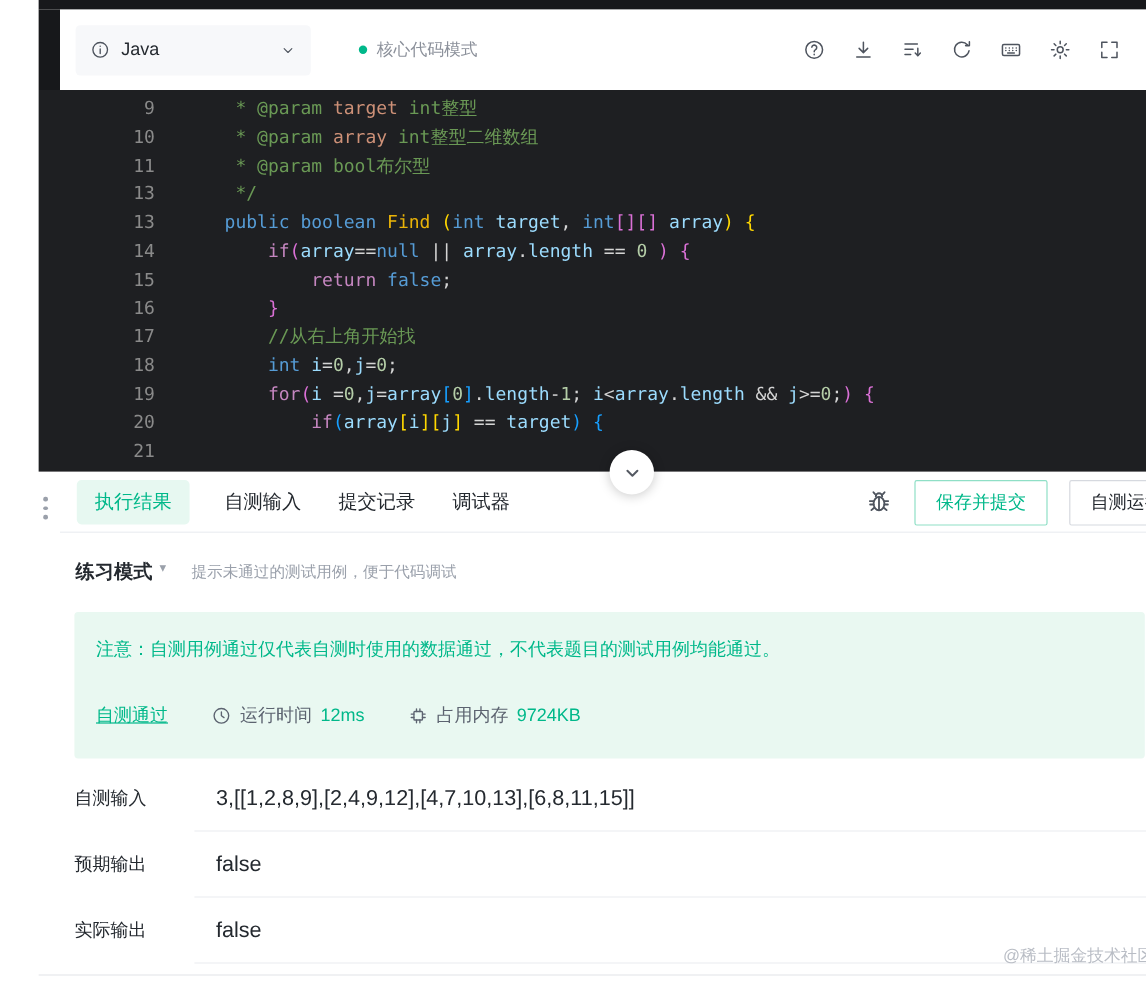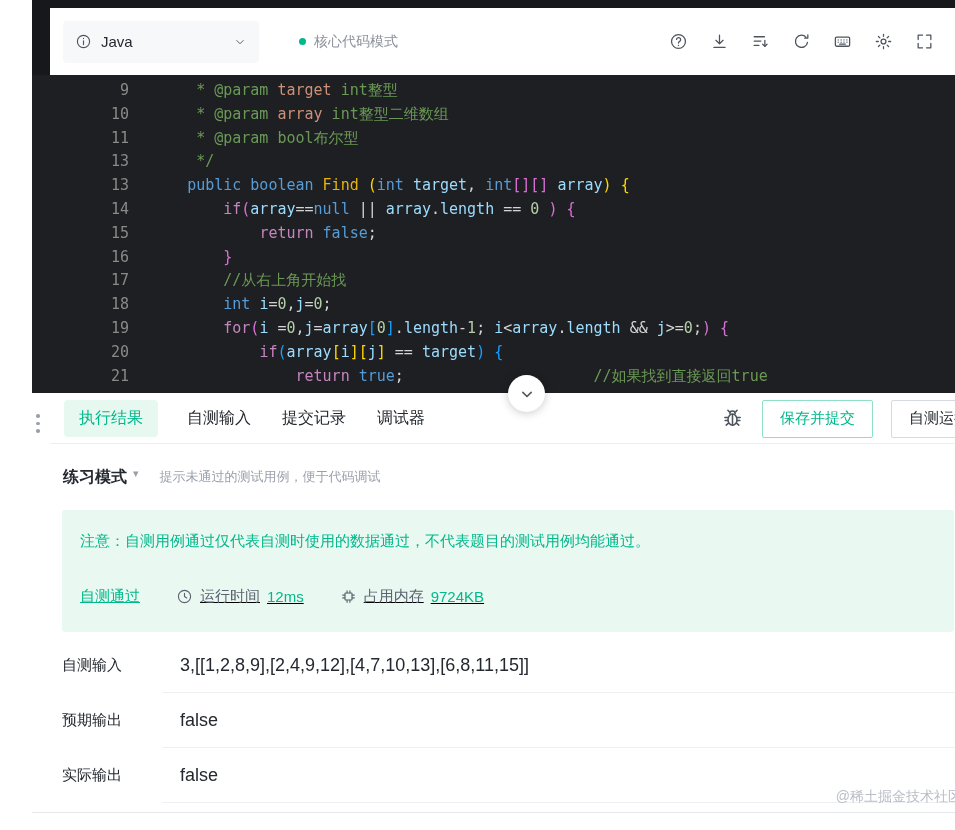--- a/index.html
+++ b/index.html
@@ -51,21 +51,21 @@
 
   
   .practice-row{position:absolute;left:18px;top:448px;width:919px;height:58px;display:flex;align-items:center;background:#fff;}
   .practice-title{margin-left:13px;font-size:16px;font-weight:bold;color:#24292f;cursor:pointer;display:flex;gap:6px;}
   .practice-caret{color:#9aa0aa;font-size:11px;font-weight:normal;}
   .practice-hint{margin-left:21px;font-size:13px;color:#9aa0ab;}
 
   
   .result-panel{position:absolute;left:30px;top:510px;width:892px;height:122px;background:var(--accent-bg);border-radius:3px;padding:22px 18px;}
   .notice{color:var(--accent);font-size:15px;}
-  .stats{display:flex;align-items:center;margin-top:36px;font-size:15px;text-decoration:underline;}
+  .stats{display:flex;align-items:center;margin-top:36px;font-size:15px;}
   .pass{color:var(--accent);text-decoration:underline;cursor:pointer;}
   .stat{display:flex;align-items:center;gap:7px;margin-left:36px;color:#5c6370;}
   .stat .val{color:var(--accent);}
   .stat .sic{width:17px;height:17px;display:inline-flex;}
   .stat svg{stroke:#5c6370;}
 
   
   .io-rows{position:absolute;left:30px;top:638px;width:905px;}
   .io-row{display:flex;align-items:center;height:55px;}
   .io-label{width:100px;font-size:15px;color:#24292f;flex:none;}
@@ -166,21 +166,21 @@
         <div class="cl"><span class="ln">11</span><span class="code"><span class="tk-cm">     * </span><span class="tk-tag">@param</span><span class="tk-cm"> bool布尔型</span></span></div>
         <div class="cl"><span class="ln">13</span><span class="code"><span class="tk-cm">     */</span></span></div>
         <div class="cl"><span class="ln">13</span><span class="code"><span class="tk-df">    </span><span class="tk-ty">public</span><span class="tk-df"> </span><span class="tk-ty">boolean</span><span class="tk-df"> </span><span class="tk-fn">Find</span><span class="tk-df"> </span><span class="tk-b1">(</span><span class="tk-ty">int</span><span class="tk-df"> </span><span class="tk-vr">target</span><span class="tk-df">, </span><span class="tk-ty">int</span><span class="tk-b2">[][]</span><span class="tk-df"> </span><span class="tk-vr">array</span><span class="tk-b1">)</span><span class="tk-df"> </span><span class="tk-b1">{</span></span></div>
         <div class="cl"><span class="ln">14</span><span class="code"><span class="tk-df">        </span><span class="tk-kw">if</span><span class="tk-b2">(</span><span class="tk-vr">array</span><span class="tk-df">==</span><span class="tk-ty">null</span><span class="tk-df"> || </span><span class="tk-vr">array</span><span class="tk-df">.</span><span class="tk-vr">length</span><span class="tk-df"> == </span><span class="tk-nm">0</span><span class="tk-df"> </span><span class="tk-b2">)</span><span class="tk-df"> </span><span class="tk-b2">{</span></span></div>
         <div class="cl"><span class="ln">15</span><span class="code"><span class="tk-df">            </span><span class="tk-kw">return</span><span class="tk-df"> </span><span class="tk-ty">false</span><span class="tk-df">;</span></span></div>
         <div class="cl"><span class="ln">16</span><span class="code"><span class="tk-df">        </span><span class="tk-b2">}</span></span></div>
         <div class="cl"><span class="ln">17</span><span class="code"><span class="tk-df">        </span><span class="tk-cm">//从右上角开始找</span></span></div>
         <div class="cl"><span class="ln">18</span><span class="code"><span class="tk-df">        </span><span class="tk-ty">int</span><span class="tk-df"> </span><span class="tk-vr">i</span><span class="tk-df">=</span><span class="tk-nm">0</span><span class="tk-df">,</span><span class="tk-vr">j</span><span class="tk-df">=</span><span class="tk-nm">0</span><span class="tk-df">;</span></span></div>
         <div class="cl"><span class="ln">19</span><span class="code"><span class="tk-df">        </span><span class="tk-kw">for</span><span class="tk-b2">(</span><span class="tk-vr">i</span><span class="tk-df"> =</span><span class="tk-nm">0</span><span class="tk-df">,</span><span class="tk-vr">j</span><span class="tk-df">=</span><span class="tk-vr">array</span><span class="tk-b3">[</span><span class="tk-nm">0</span><span class="tk-b3">]</span><span class="tk-df">.</span><span class="tk-vr">length</span><span class="tk-df">-</span><span class="tk-nm">1</span><span class="tk-df">; </span><span class="tk-vr">i</span><span class="tk-df">&lt;</span><span class="tk-vr">array</span><span class="tk-df">.</span><span class="tk-vr">length</span><span class="tk-df"> &amp;&amp; </span><span class="tk-vr">j</span><span class="tk-df">&gt;=</span><span class="tk-nm">0</span><span class="tk-df">;</span><span class="tk-b2">)</span><span class="tk-df"> </span><span class="tk-b2">{</span></span></div>
         <div class="cl"><span class="ln">20</span><span class="code"><span class="tk-df">            </span><span class="tk-kw">if</span><span class="tk-b3">(</span><span class="tk-vr">array</span><span class="tk-b1">[</span><span class="tk-vr">i</span><span class="tk-b1">]</span><span class="tk-b1">[</span><span class="tk-vr">j</span><span class="tk-b1">]</span><span class="tk-df"> == </span><span class="tk-vr">target</span><span class="tk-b3">)</span><span class="tk-df"> </span><span class="tk-b3">{</span></span></div>
-        <div class="cl"><span class="ln">21</span><span class="code"><span class="tk-df">                </span><span class="tk-kw">return</span><span class="tk-df"> </span><span class="tk-ty">true</span><span class="tk-df">;</span><span class="tk-df">                     </span><span class="tk-cm">//如果找到直接返回true</span></span></div>
+        <div class="cl"><span class="ln">21</span></div>
       </div>
   </div>
 
   <button class="expand-btn">
     <svg viewBox="0 0 24 24">
         <path d="M7 10l5 5 5-5"></path>
       </svg>
   </button>
 
   <div class="drag-handle">

